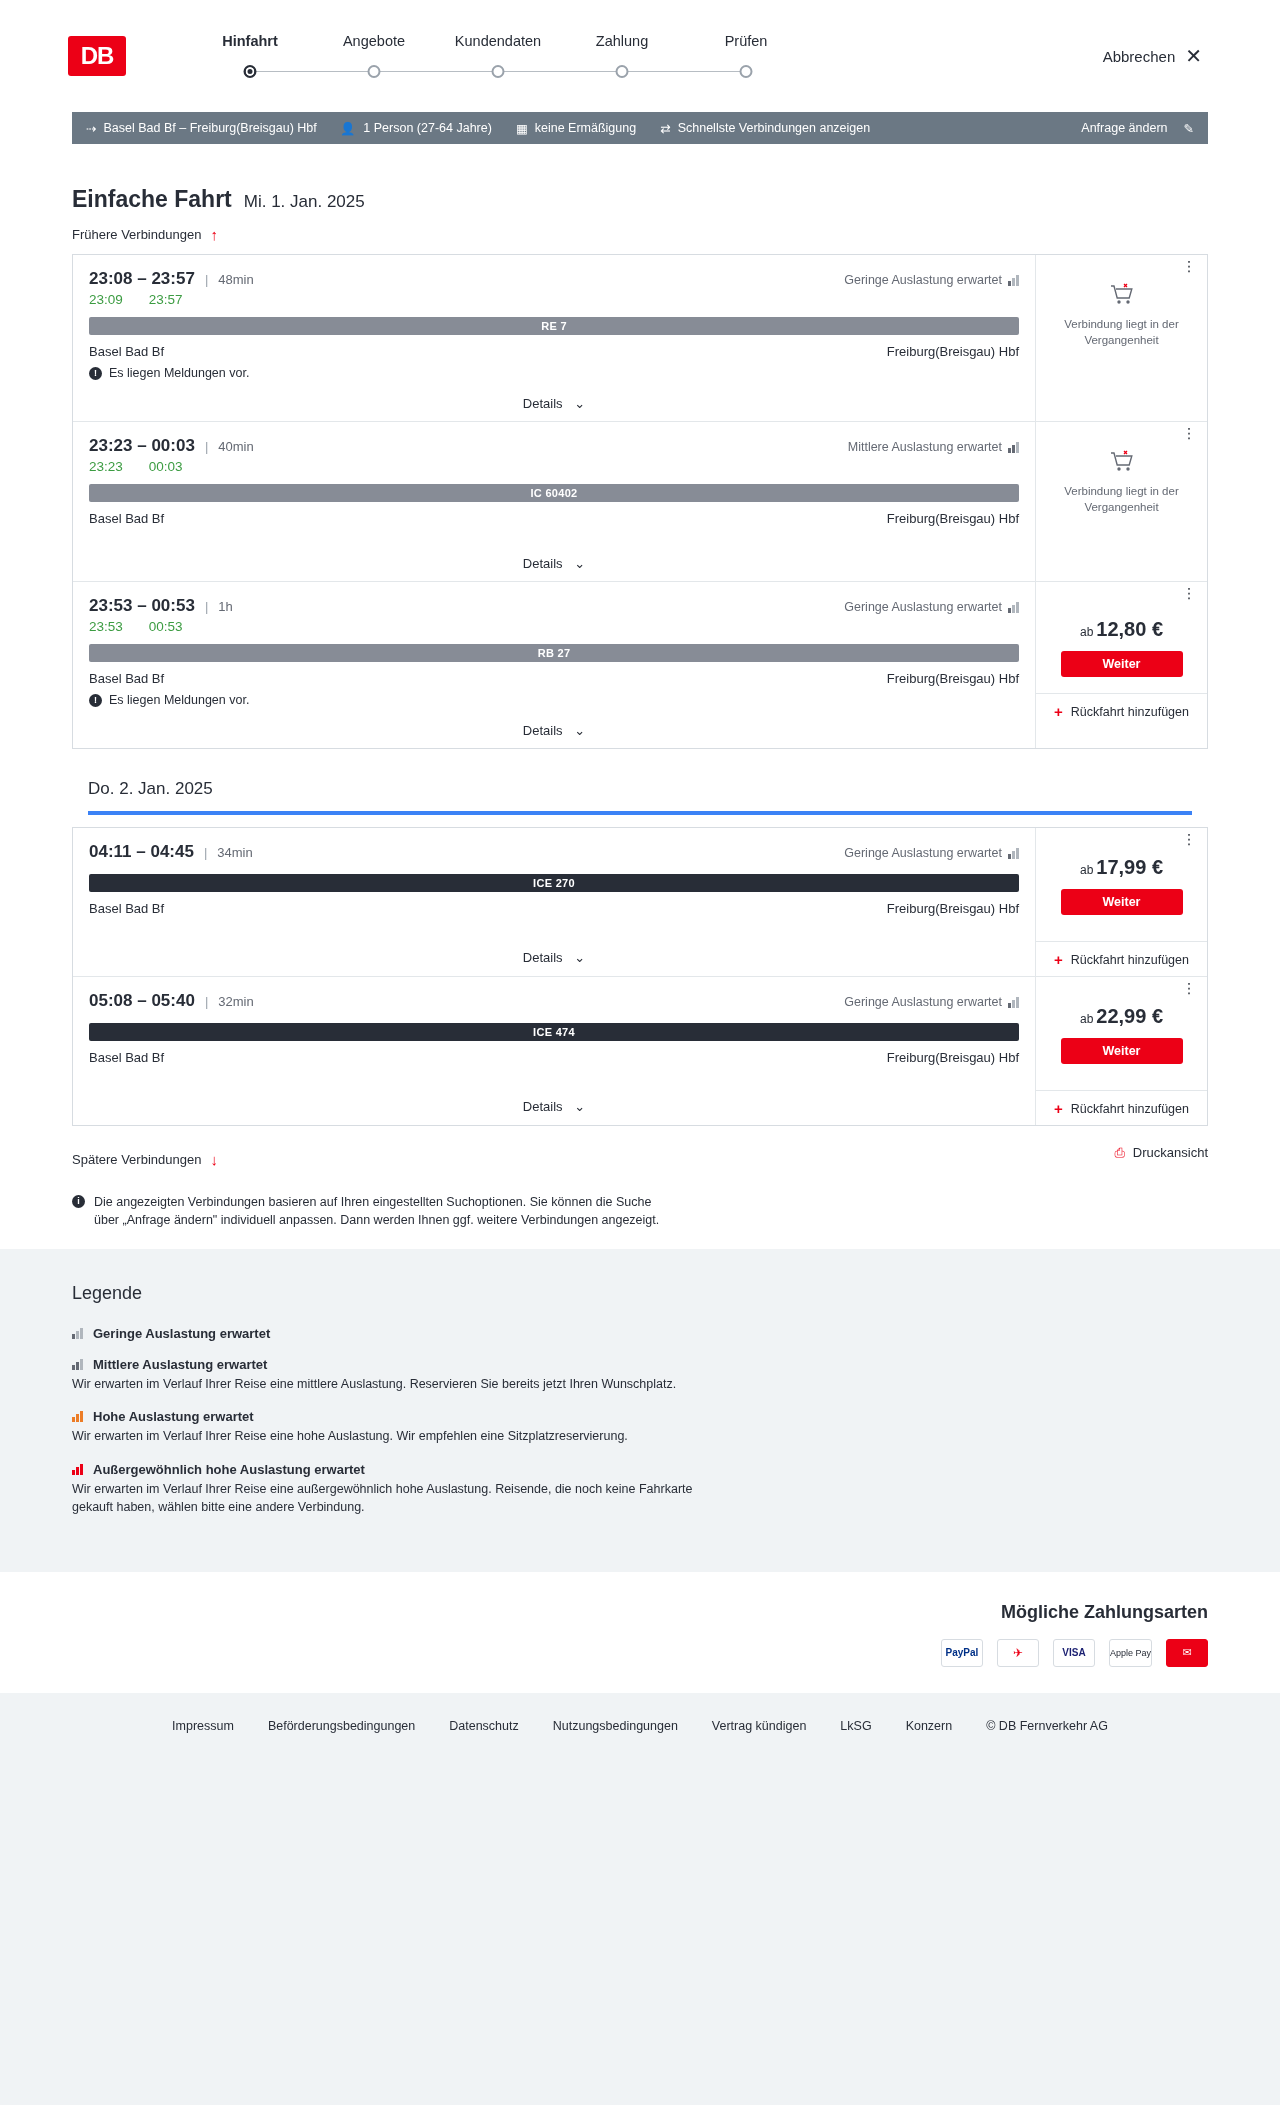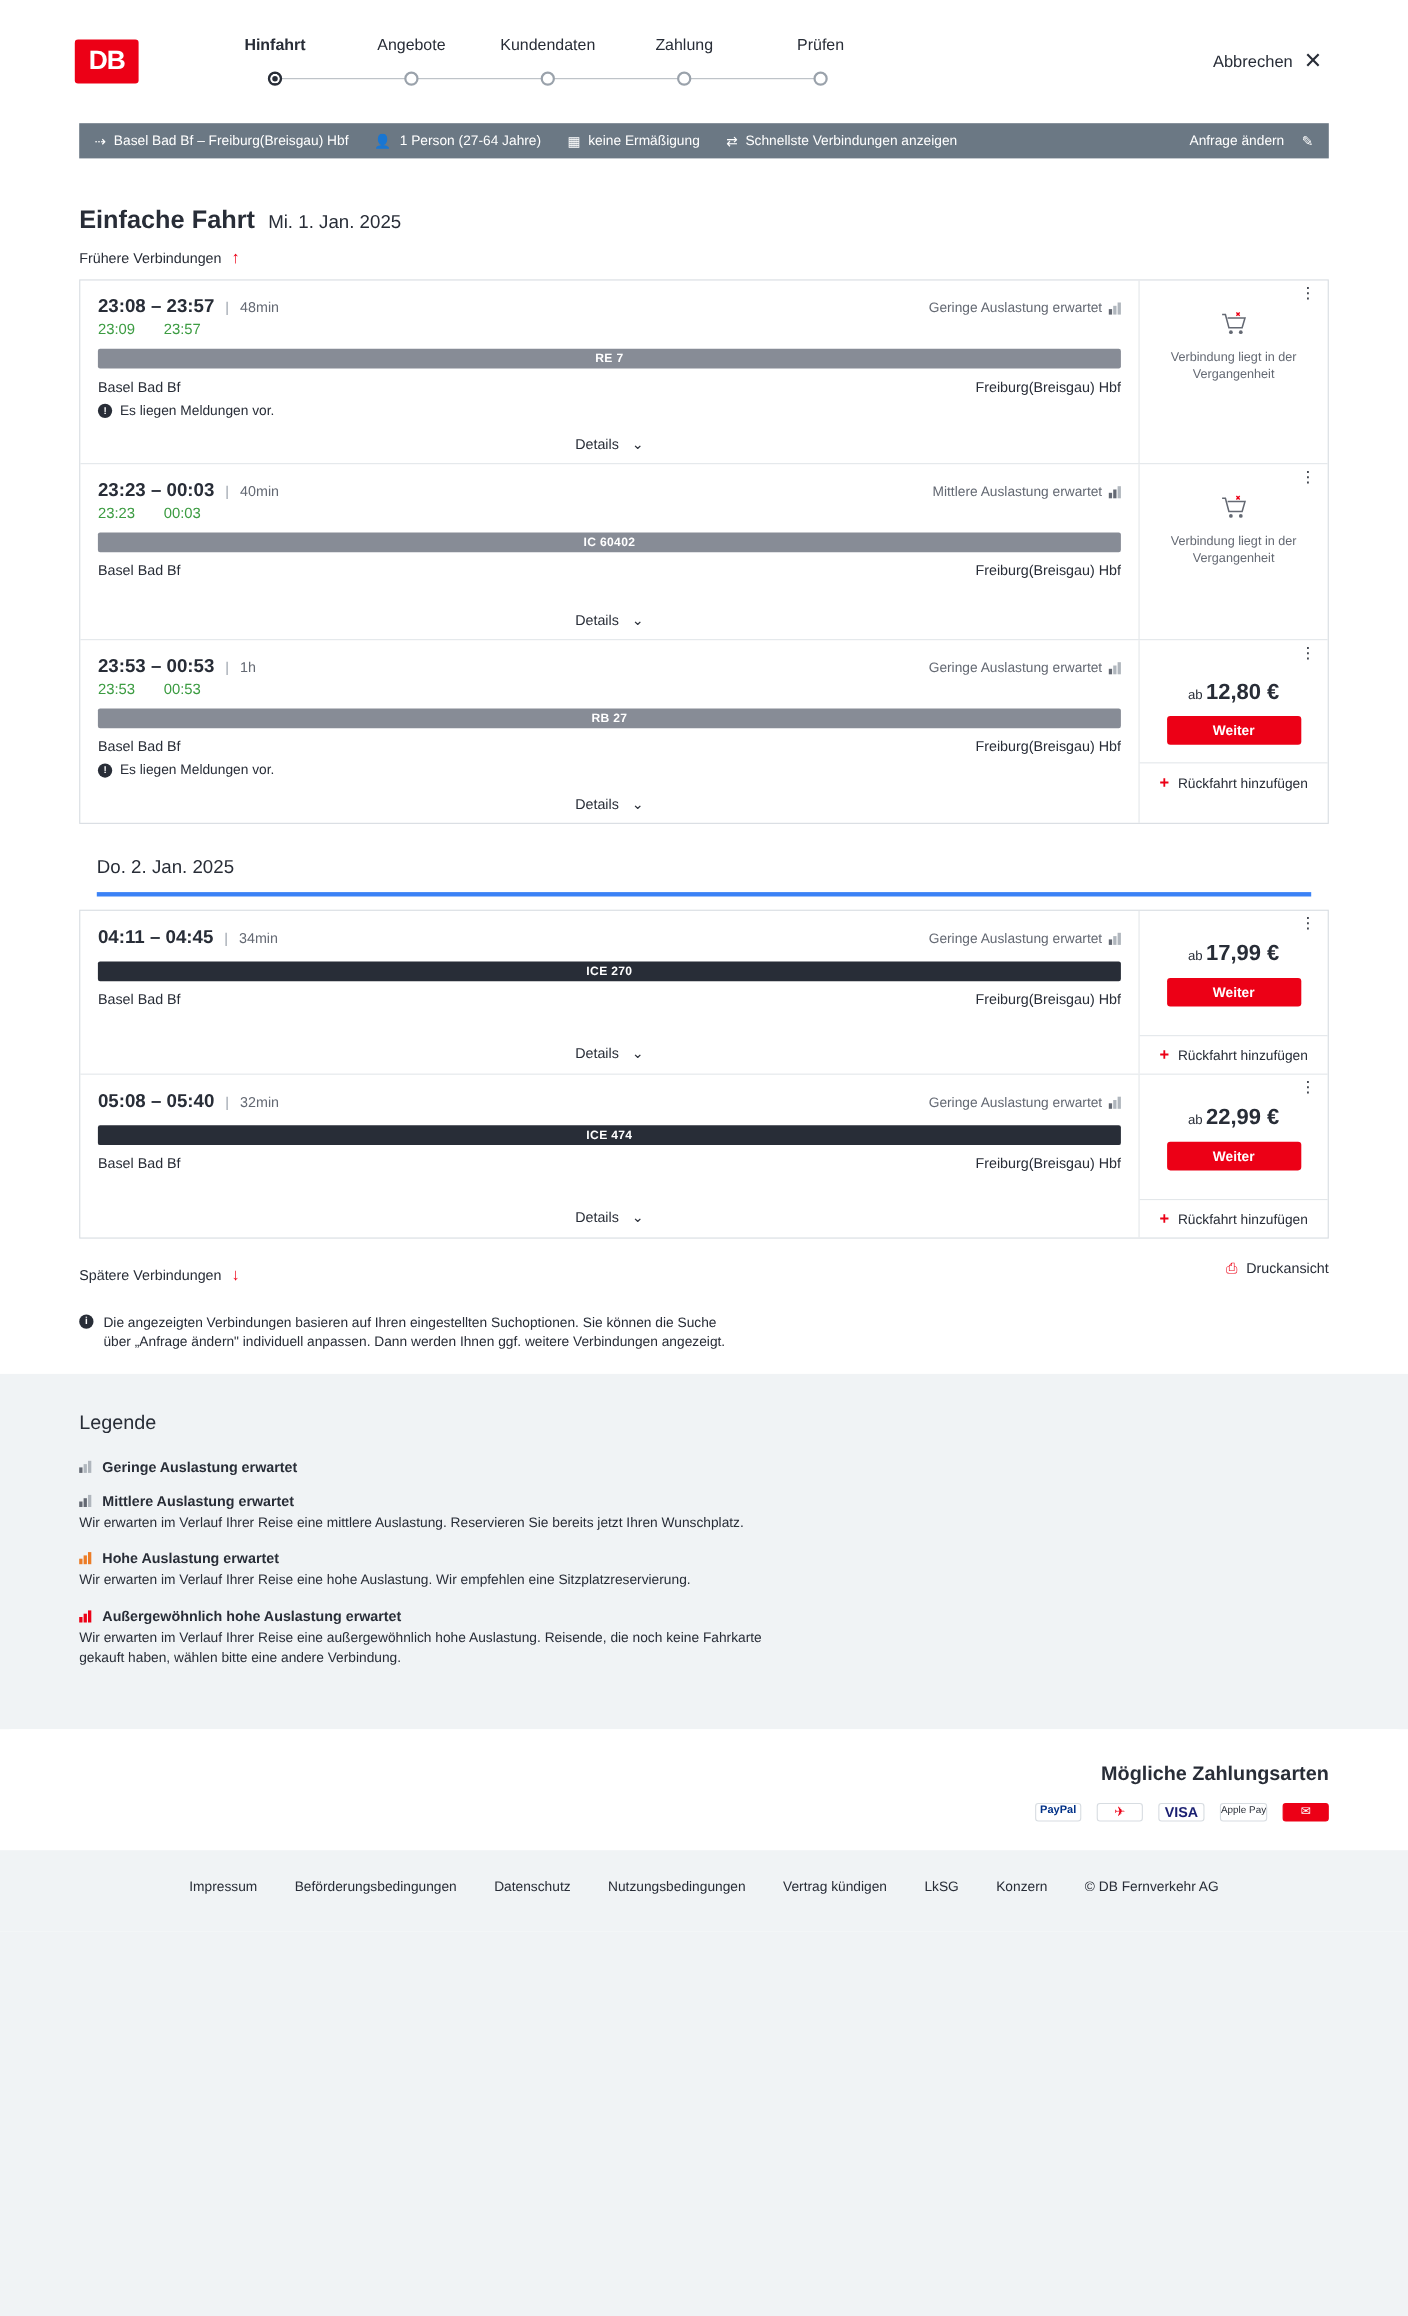--- a/index.html
+++ b/index.html
@@ -173,22 +173,22 @@
   .legend h2 { font-size: 18px; margin: 0 0 22px; font-weight: normal; }
   .leg-item { margin-bottom: 16px; }
   .leg-title { display: flex; align-items: center; gap: 10px; font-size: 13px; font-weight: bold; }
   .leg-desc { font-size: 12.5px; margin-top: 3px; margin-left: 0; line-height: 1.45; max-width: 640px; }
 
   
   .pay { background: #fff; padding: 30px 72px 26px; border-radius: 11px; }
   .pay h3 { text-align: right; font-size: 18px; margin: 0 0 16px; font-weight: bold; }
   .pay-row { display: flex; justify-content: flex-end; align-items: center; gap: 14px; }
   .pay-badge {
-    height: 17px; min-width: 42px; border: 1px solid #d7dce1; border-radius: 3px;
-    display: flex; align-items: flex-start; justify-content: center;
+    height: 28px; min-width: 42px; border: 1px solid #d7dce1; border-radius: 3px;
+    display: flex; align-items: center; justify-content: center;
     font-size: 9px; background: #fff;
   }
 
   
   .footer {
     background: #f0f3f5; padding: 26px 0 34px;
     display: flex; justify-content: center; gap: 34px; font-size: 12.5px;
   }
   .footer span { cursor: pointer; }
   .footer .copy { cursor: default; }
@@ -578,21 +578,21 @@
   <div class="pay">
     <h3>Mögliche Zahlungsarten</h3>
     <div class="pay-row">
       <div class="pay-badge">
           <span style="color:#003087;font-weight:bold;font-size:10px">PayPal</span>
         </div>
       <div class="pay-badge">
           <span style="color:#ec0016;font-size:12px">✈</span>
         </div>
       <div class="pay-badge">
-          <span style="color:#1a1f71;font-weight:bold;font-size:13px">VISA</span>
+          <span style="color:#1a1f71;font-weight:bold;font-size:10px">VISA</span>
         </div>
       <div class="pay-badge">
           <span style="font-size:9px;font-weight:normal">Apple Pay</span>
         </div>
       <div class="pay-badge" style="background:#ec0016;border-color:#ec0016">
           <span style="color:#fff;font-size:11px">✉</span>
         </div>
     </div>
   </div>
 

